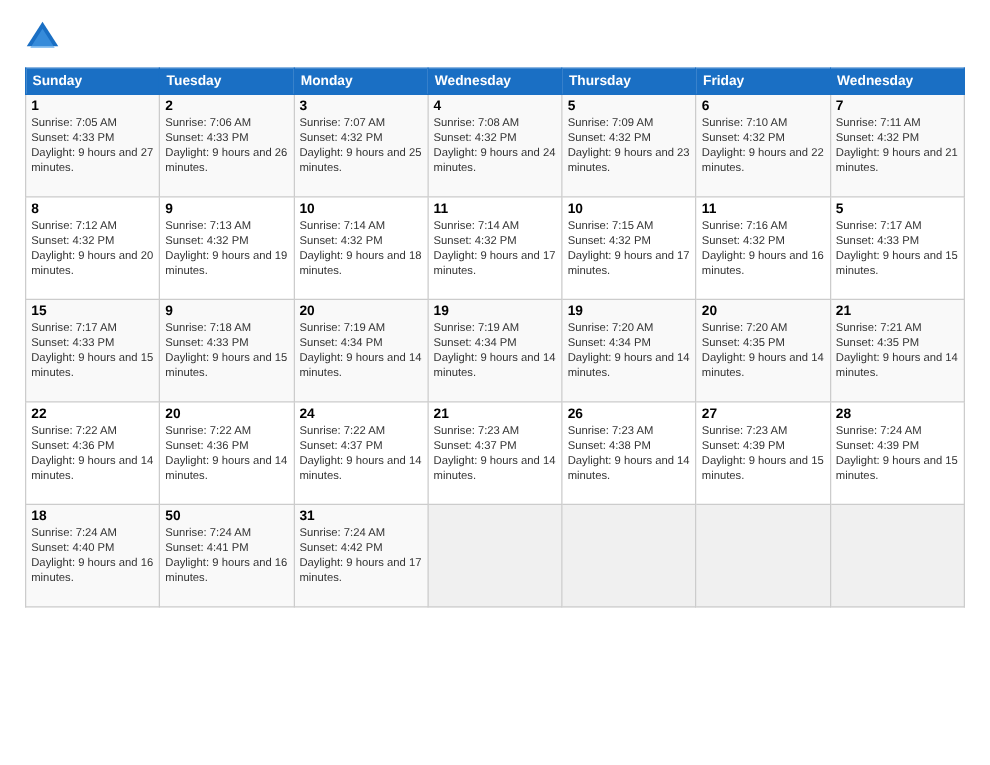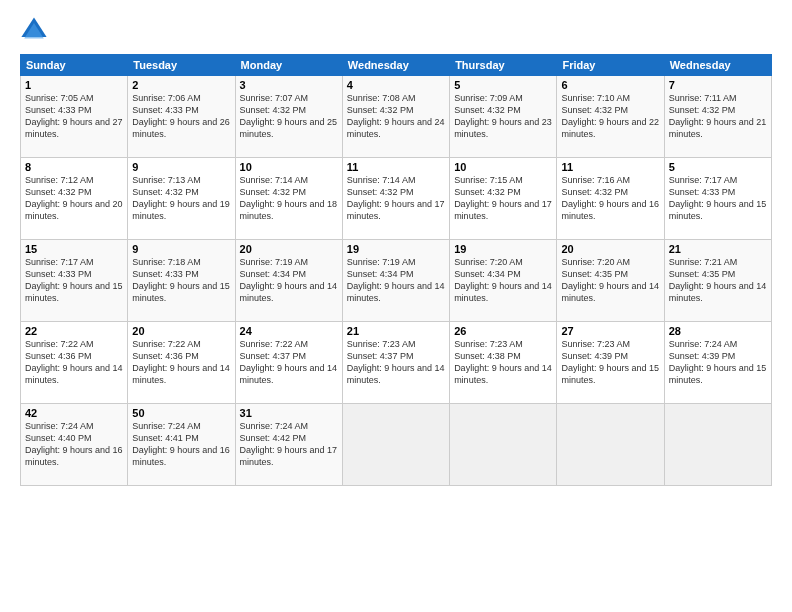--- a/index.html
+++ b/index.html
@@ -188,21 +188,21 @@
           <td><span class="day-number">21</span>
 <span class="day-info">Sunrise: 7:23 AM<br>Sunset: 4:37 PM<br>Daylight: 9 hours and 14 minutes.</span></td>
           <td><span class="day-number">26</span>
 <span class="day-info">Sunrise: 7:23 AM<br>Sunset: 4:38 PM<br>Daylight: 9 hours and 14 minutes.</span></td>
           <td><span class="day-number">27</span>
 <span class="day-info">Sunrise: 7:23 AM<br>Sunset: 4:39 PM<br>Daylight: 9 hours and 15 minutes.</span></td>
           <td><span class="day-number">28</span>
 <span class="day-info">Sunrise: 7:24 AM<br>Sunset: 4:39 PM<br>Daylight: 9 hours and 15 minutes.</span></td>
         </tr>
         <tr>
-          <td><span class="day-number">42</span>
+          <td><span class="day-number">18</span>
 <span class="day-info">Sunrise: 7:24 AM<br>Sunset: 4:40 PM<br>Daylight: 9 hours and 16 minutes.</span></td>
           <td><span class="day-number">50</span>
 <span class="day-info">Sunrise: 7:24 AM<br>Sunset: 4:41 PM<br>Daylight: 9 hours and 16 minutes.</span></td>
           <td><span class="day-number">31</span>
 <span class="day-info">Sunrise: 7:24 AM<br>Sunset: 4:42 PM<br>Daylight: 9 hours and 17 minutes.</span></td>
           <td class="empty"></td>
           <td class="empty"></td>
           <td class="empty"></td>
           <td class="empty"></td>
         </tr>

